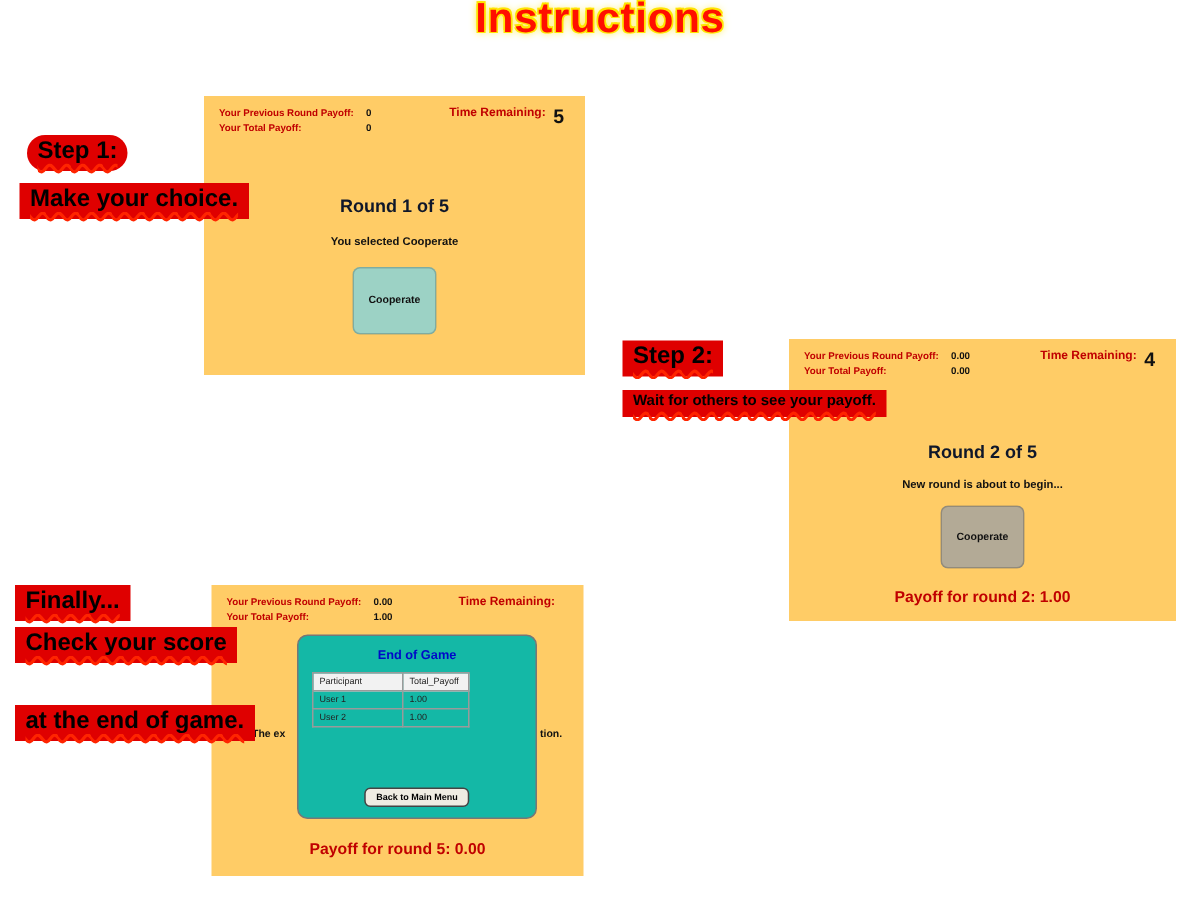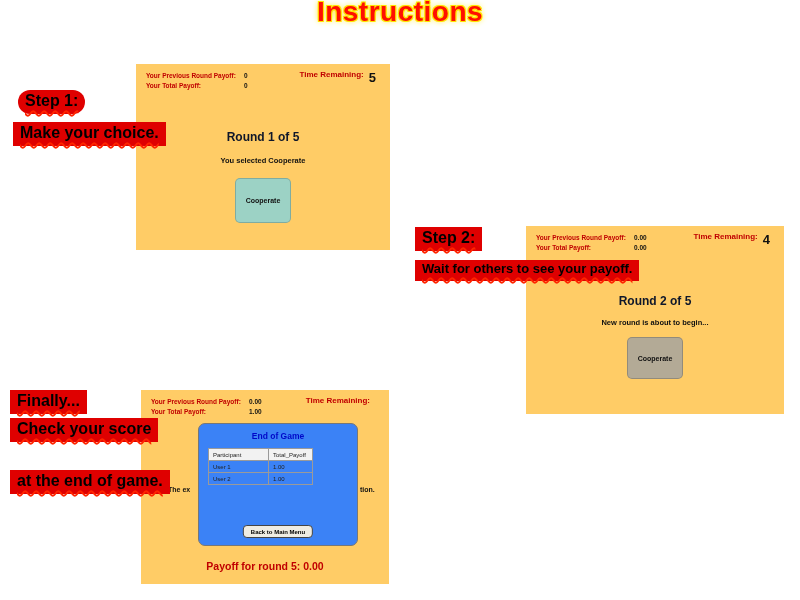--- a/index.html
+++ b/index.html
@@ -54,28 +54,28 @@
 
   
   .step { position: absolute; background: #df0000; color: #000; font-weight: bold;
           font-size: 16px; line-height: 1.15; padding: 2px 7px 4px; white-space: nowrap; z-index: 10; }
   .step > span { text-decoration: underline; text-decoration-style: wavy;
                  text-decoration-color: #ff2400; text-decoration-thickness: 2px;
                  text-underline-offset: 4px; }
   #s1h { left: 18px;  top: 90px; border-radius: 12px; }
   #s1l { left: 13px;  top: 104px; margin-top: 18px; }
   #s2h { left: 415px; top: 227px; }
-  #s2l { left: 415px; top: 260px; font-size: 13px; text-align: center; }
+  #s2l { left: 415px; top: 260px; font-size: 10px; text-align: center; }
   #fh  { left: 10px;  top: 390px; }
   #fl1 { left: 10px;  top: 418px; }
   #fl2 { left: 10px;  top: 470px; }
 
   
   .eog-card { position: absolute; left: 57px; top: 33px; width: 160px; height: 123px;
-              background: #3b82f6; border: 1px solid #777; border-radius: 7px; z-index: 2; }
+              background: #14b8a6; border: 1px solid #777; border-radius: 7px; z-index: 2; }
   .eog-title { position: absolute; top: 7px; left: 0; width: 100%; text-align: center;
                font-size: 8.5px; font-weight: bold; color: #0008c8; }
   .eog-table { position: absolute; left: 9px; top: 24px; border-collapse: collapse; }
   .eog-table th, .eog-table td { border: 1px solid #9a9a9a; font-size: 6px; color: #222;
                                  padding: 2.5px 4px; text-align: left; font-weight: normal; }
   .eog-table th { background: #f2f2f2; }
   .eog-table th:first-child, .eog-table td:first-child { width: 60px; }
   .eog-table th:last-child,  .eog-table td:last-child  { width: 44px; }
   .back-btn { position: absolute; bottom: 7px; left: 50%; transform: translateX(-50%);
               font-family: inherit; font-size: 6px; font-weight: bold; padding: 2.5px 7px;
@@ -109,20 +109,21 @@
   <span class="hv row1">0.00</span>
   <span class="hl row2">Your Total Payoff:</span>
   <span class="hv row2">0.00</span>
   <div class="time">
     <span class="time-label">Time Remaining:</span>
     <span class="time-value">4</span>
   </div>
   <div class="round-title">Round 2 of 5</div>
   <div class="status">New round is about to begin...</div>
   <button class="coop-btn gray">Cooperate</button>
+  <div class="payoff-line">Payoff for round 2: 1.00</div>
 </div>
 
 <div class="panel p3">
   <span class="hl row1">Your Previous Round Payoff:</span>
   <span class="hv row1">0.00</span>
   <span class="hl row2">Your Total Payoff:</span>
   <span class="hv row2">1.00</span>
   <div class="time">
     <span class="time-label">Time Remaining:</span>
     <span class="time-value"></span>

